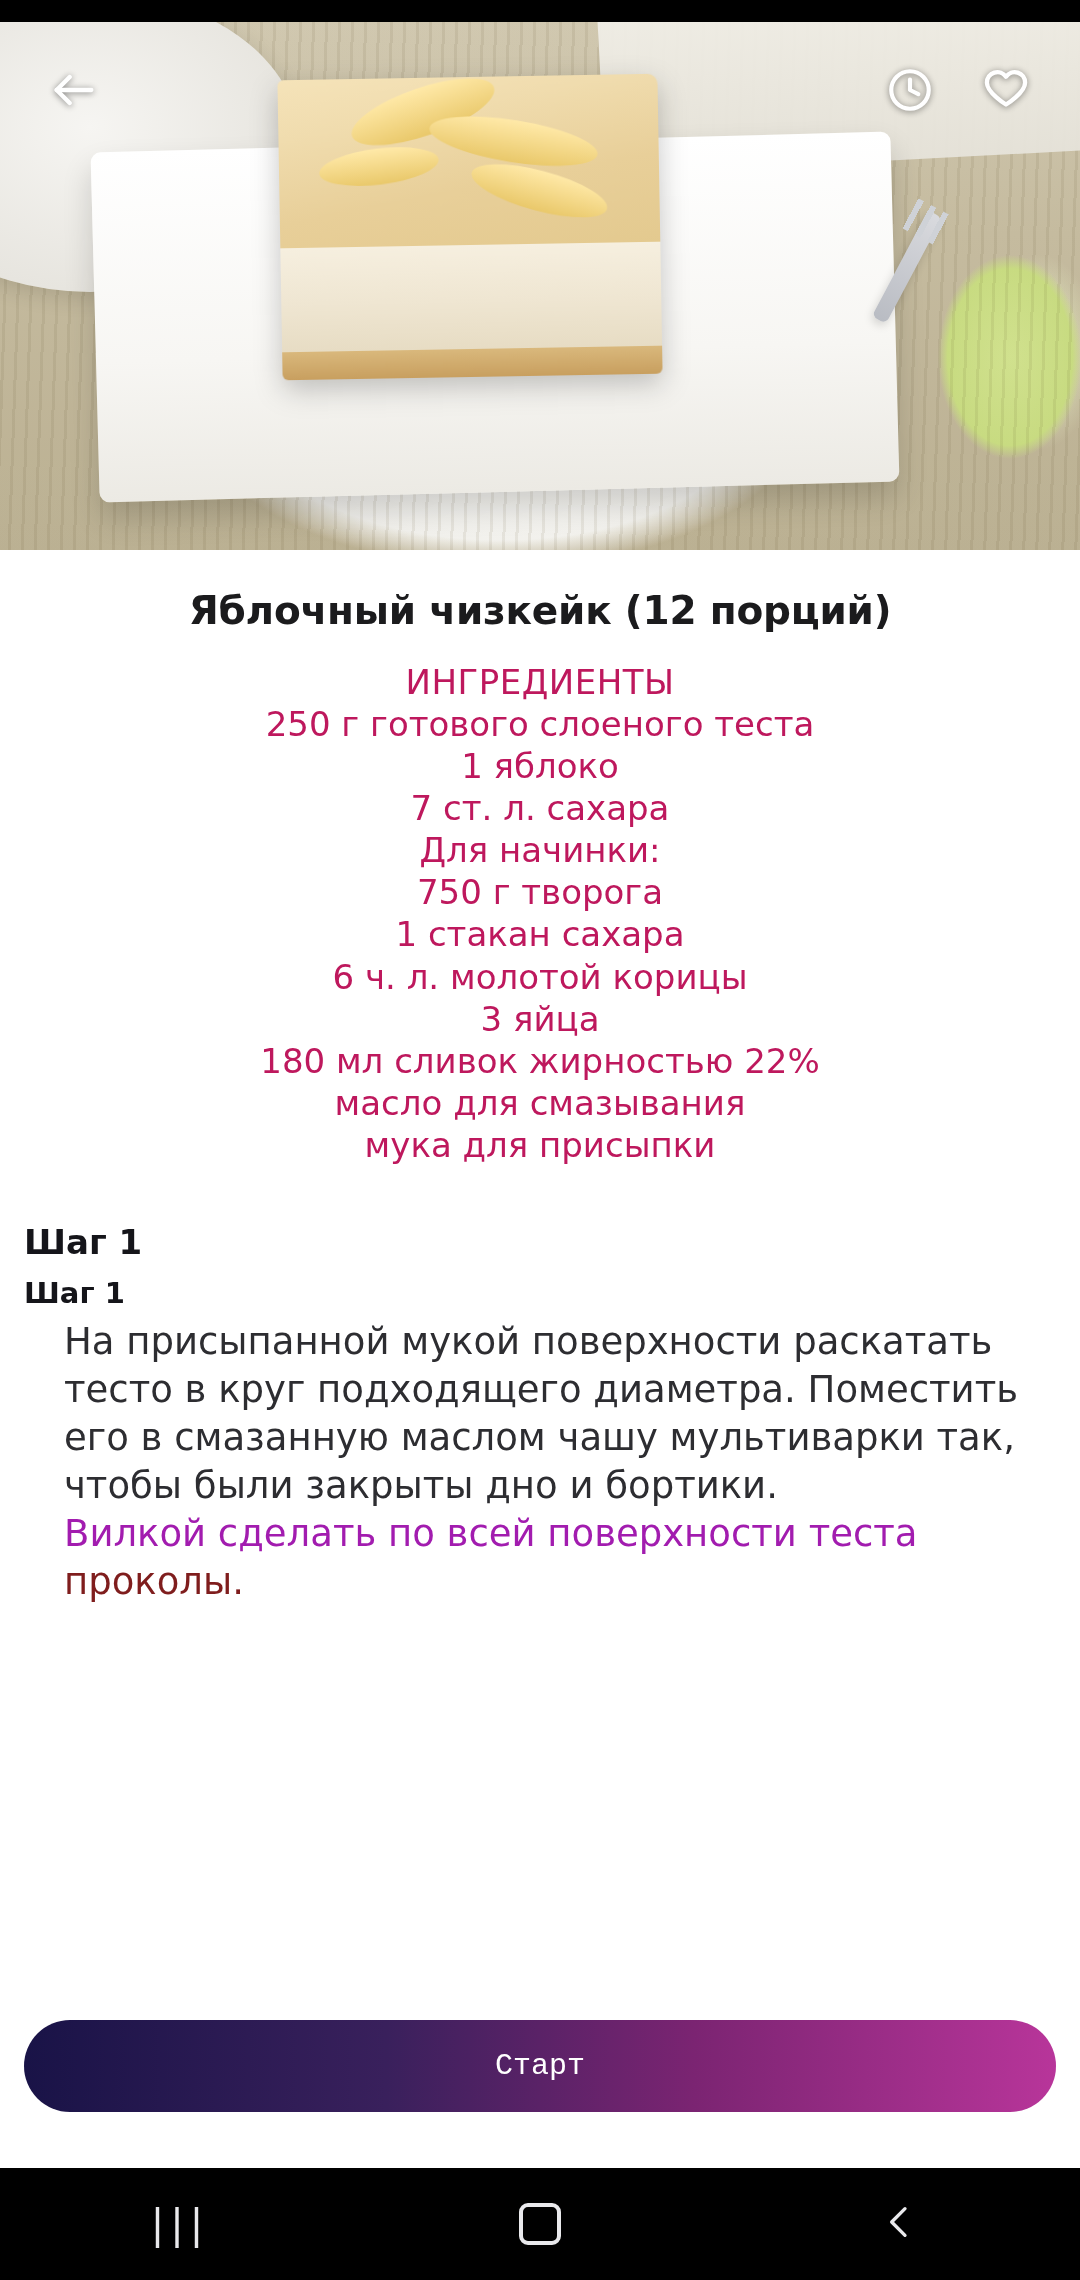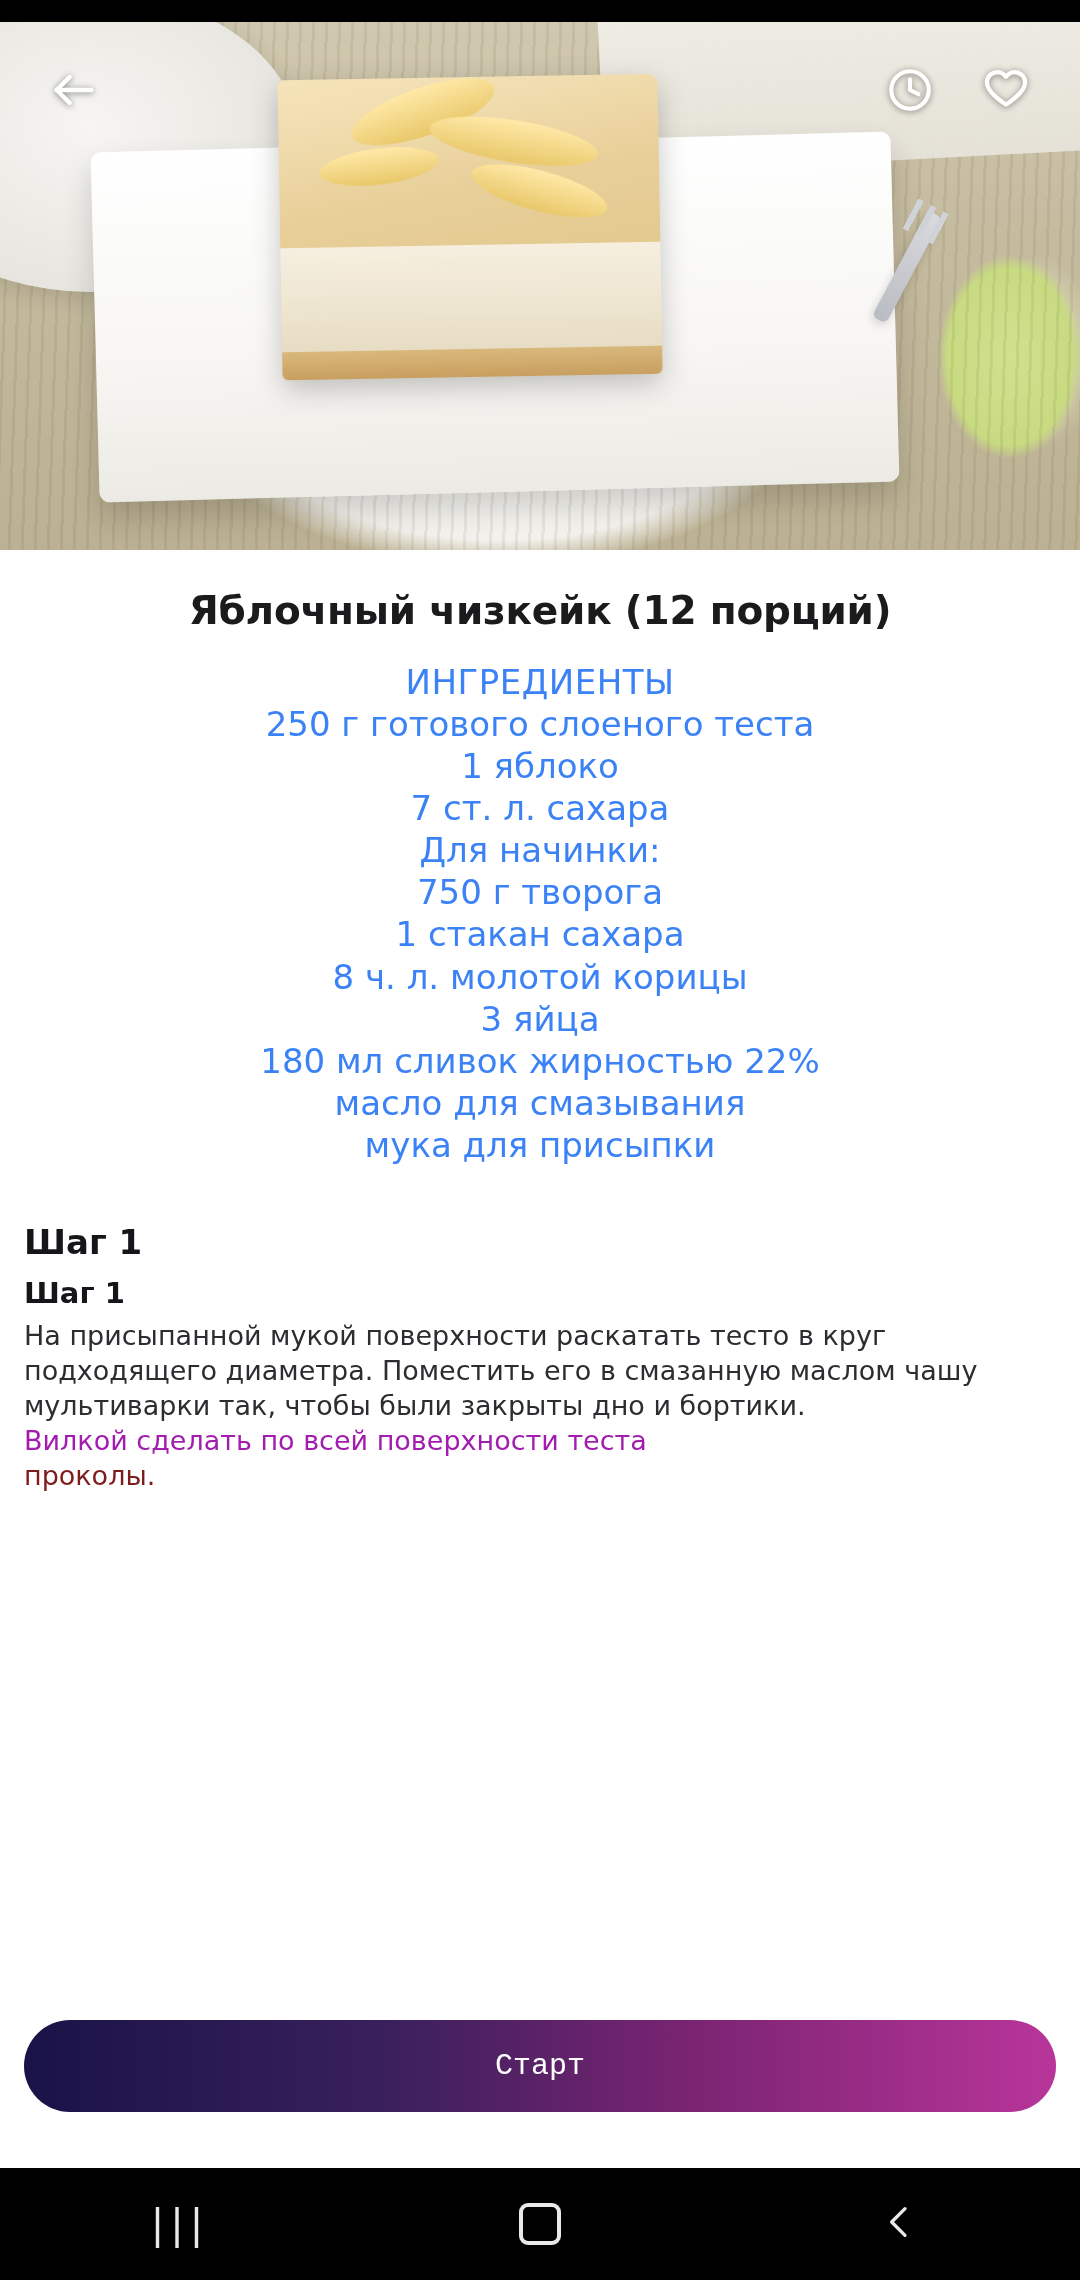--- a/index.html
+++ b/index.html
@@ -156,44 +156,45 @@
     text-align: center;
     font-size: 39px;
     font-weight: bold;
     color: #1b1b1d;
     margin-top: 38px;
     letter-spacing: -0.2px;
   }
   .ingredients {
     margin-top: 28px;
     text-align: center;
-    color: #3b82f6;
+    color: #be185d;
     font-size: 34px;
     line-height: 1.12;
   }
   .ingredients .ing-head { letter-spacing: .5px; }
   .ingredients div { padding: 2px 0; }
 
   .steps { margin-top: 56px; }
   .step-heading {
     font-size: 34px;
     font-weight: bold;
     color: #15151a;
     margin-bottom: 14px;
   }
   .step-sub {
     font-size: 29px;
     font-weight: bold;
     color: #15151a;
     margin-bottom: 8px;
   }
   .step-body {
-    font-size: 27px;
+    font-size: 37px;
     line-height: 1.30;
     color: #2d2d31;
+    margin-left: 40px;
   }
   .step-body .faded-1 { color: #a21caf; }
   .step-body .faded-2 { color: #7f1d1d; }
 
   .fade-mask {
     position: absolute;
     left: 0; right: 0; bottom: 0;
     height: 120px;
     background: linear-gradient(180deg, rgba(255,255,255,0) 0%, #ffffff 78%);
     pointer-events: none;
@@ -296,21 +297,21 @@
     <div class="recipe-title">Яблочный чизкейк (12 порций)</div>
 
     <div class="ingredients">
       <div class="ing-head">ИНГРЕДИЕНТЫ</div>
       <div>250 г готового слоеного теста</div>
       <div>1 яблоко</div>
       <div>7 ст. л. сахара</div>
       <div>Для начинки:</div>
       <div>750 г творога</div>
       <div>1 стакан сахара</div>
-      <div>8 ч. л. молотой корицы</div>
+      <div>6 ч. л. молотой корицы</div>
       <div>3 яйца</div>
       <div>180 мл сливок жирностью 22%</div>
       <div>масло для смазывания</div>
       <div>мука для присыпки</div>
     </div>
 
     <div class="steps">
       <div class="step-heading">Шаг 1</div>
       <div class="step-sub">Шаг 1</div>
       <div class="step-body">

